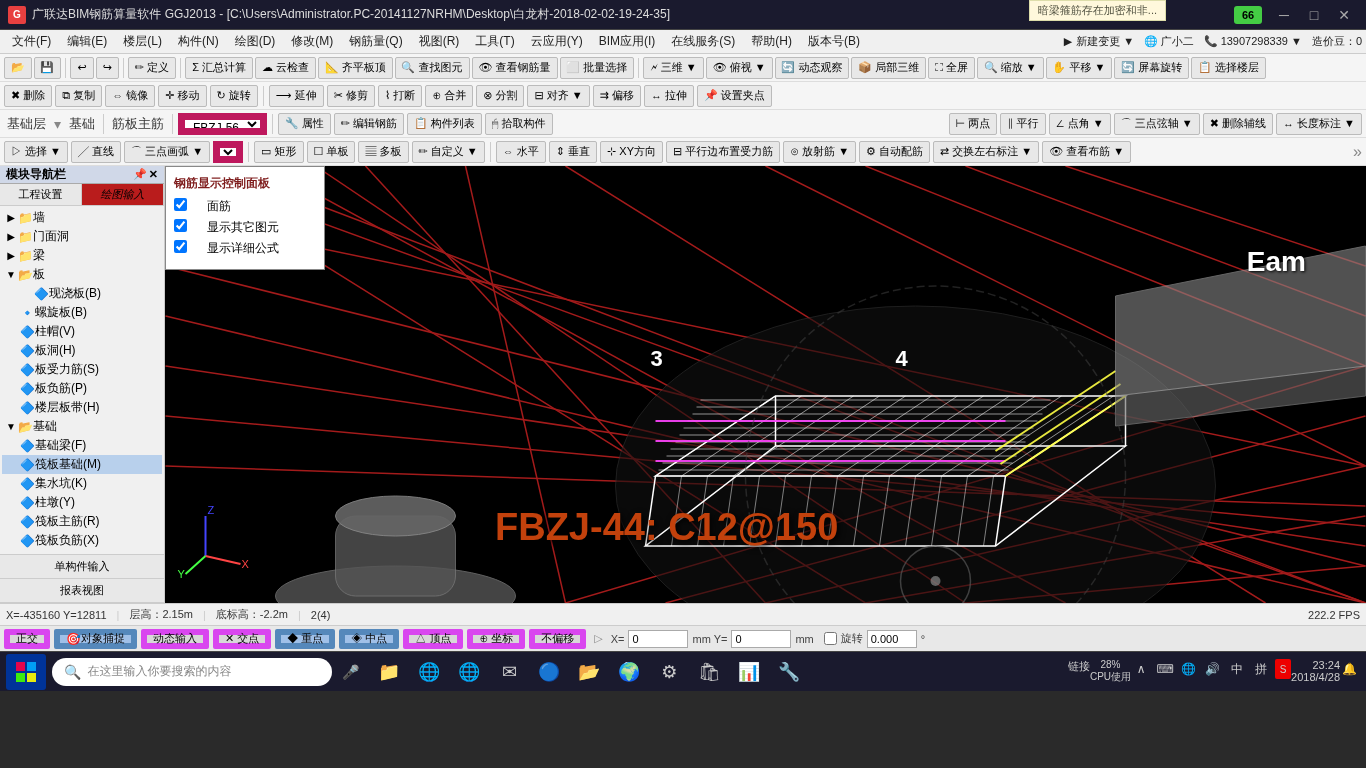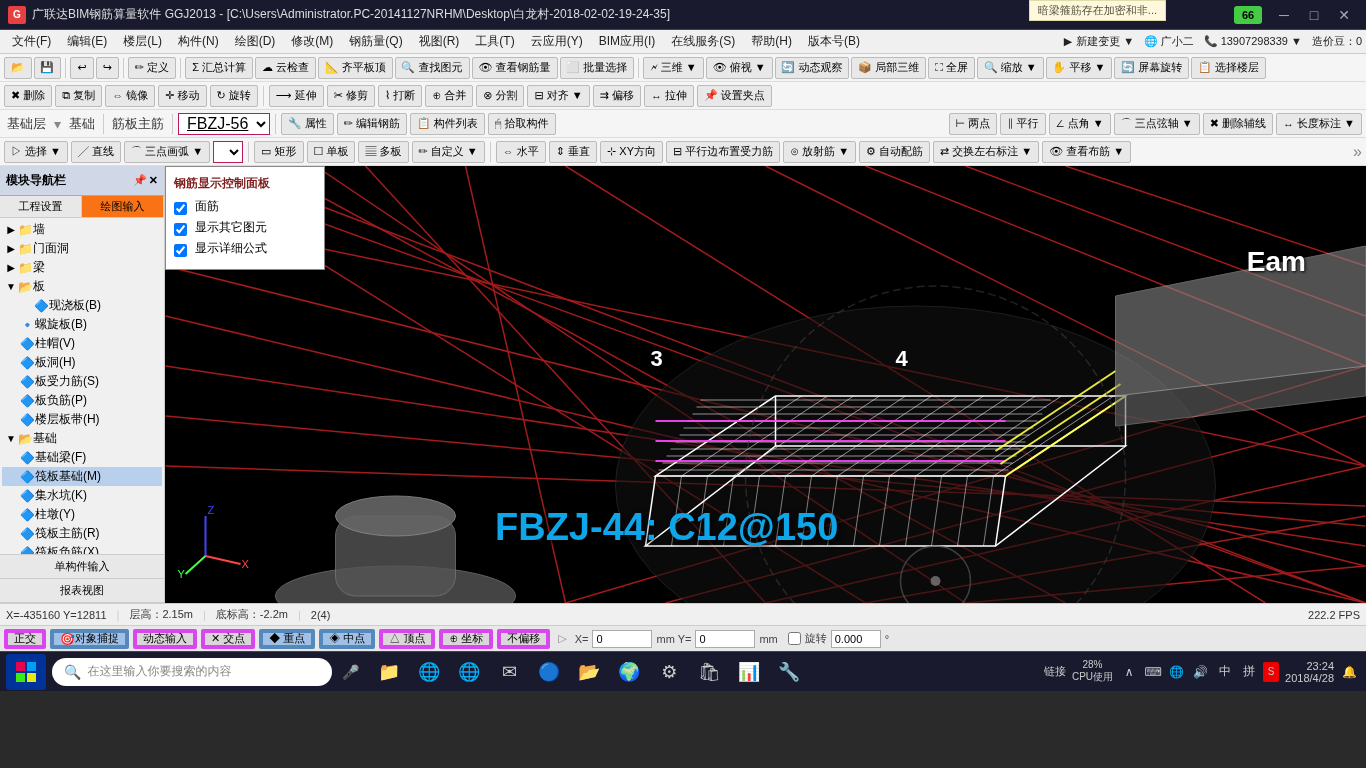--- a/index.html
+++ b/index.html
@@ -37,47 +37,47 @@
       display: flex; align-items: center; padding: 0 4px; gap: 3px;
       border-bottom: 1px solid #ddd; font-size: 11px;
     }
     .toolbar-btn {
       height: 22px; padding: 0 6px; background: #e8e8e8; border: 1px solid #bbb;
       cursor: pointer; display: flex; align-items: center; gap: 3px;
       white-space: nowrap; font-size: 11px; border-radius: 2px;
     }
     .toolbar-separator { width: 1px; height: 20px; background: #ccc; margin: 0 2px; }
     .toolbar-select {
-      height: 22px; padding: 0 4px; border: 1px solid #be185d; background: white;
-      font-size: 16px; cursor: pointer; text-decoration: underline;
+      height: 22px; padding: 0 4px; border: 7px solid #be185d; background: white;
+      font-size: 12px; cursor: pointer;
     }
     .toolbar-label { font-size: 13px; color: #333; padding: 0 3px; white-space: nowrap; }
 
     
     #main-layout { display: flex; width: 100%; height: calc(768px - 30px - 24px - 28px - 28px - 28px - 28px - 28px - 22px - 26px); }
 
     
     #left-panel {
       width: 165px; min-width: 165px; background: #f0f0f0;
       border-right: 1px solid #ccc; display: flex; flex-direction: column;
       height: 100%;
     }
     #left-panel-header {
       background: #d0d8e8; padding: 3px 6px; font-size: 12px; font-weight: bold;
       display: flex; align-items: center; justify-content: space-between;
-      border-bottom: 1px solid #aaa; height: 30px;
+      border-bottom: 1px solid #aaa; height: 18px;
     }
     #left-panel-tabs {
       display: flex; border-bottom: 1px solid #ccc;
     }
     .left-tab {
       flex: 1; text-align: center; padding: 3px 2px; font-size: 11px;
       cursor: pointer; background: #e8e8e8; border-right: 1px solid #ccc;
     }
-    .left-tab.active { background: #f97316; border-bottom: none; }
+    .left-tab.active { background: #b91c1c; border-bottom: none; font-style: italic; }
     #tree-area { flex: 1; overflow-y: auto; padding: 2px; }
     .tree-node {
       display: flex; align-items: center; padding: 1px 2px; cursor: pointer;
       white-space: nowrap; font-size: 12px;
     }
     .tree-node.selected { background: #b8d0ec; }
     .tree-expand { width: 14px; height: 14px; display: inline-flex; align-items: center; justify-content: center; font-size: 10px; cursor: pointer; }
     .folder-icon { color: #f0a000; }
     .item-icon { color: #4080c0; }
     #left-panel-bottom { border-top: 1px solid #ccc; }
@@ -88,56 +88,56 @@
       flex: 1; background: #000; position: relative; overflow: hidden;
     }
 
     
     #float-panel {
       position: absolute; top: 0; left: 0;
       background: white; border: 1px solid #888; padding: 8px;
       min-width: 160px; font-size: 12px; z-index: 10;
     }
     #float-panel-title { font-size: 12px; font-weight: bold; margin-bottom: 6px; color: #7f1d1d; }
-    .fp-checkbox { display: flex; align-items: flex-end; gap: 8px; margin-bottom: 4px; cursor: pointer; }
+    .fp-checkbox { display: flex; align-items: flex-start; gap: 20px; margin-bottom: 4px; cursor: pointer; }
     .fp-checkbox input { width: 13px; height: 13px; }
 
     
     #statusbar {
       width: 100%; height: 22px; background: #f0f0f0;
       display: flex; align-items: center; padding: 0 6px; gap: 10px;
       border-top: 1px solid #ccc; font-size: 11px; color: #333;
     }
 
     
     #bottom-toolbar {
       width: 100%; height: 26px; background: #e8e8e8;
       display: flex; align-items: center; padding: 0 4px; gap: 4px;
       border-top: 1px solid #ccc; font-size: 11px;
     }
     .bt-btn {
-      height: 20px; padding: 0 6px; background: #d8d8d8; border: 4px solid #d946ef;
+      height: 20px; padding: 0 6px; background: #d8d8d8; border: 6px solid #d946ef;
       cursor: pointer; display: flex; align-items: center; font-size: 11px;
       white-space: nowrap; border-radius: 2px;
     }
     .bt-btn.active { background: #a0c0e8; border-color: #5588bb; }
     .bt-input { height: 18px; width: 60px; border: 1px solid #aaa; padding: 0 3px; font-size: 11px; }
     .bt-label { font-size: 11px; color: #444; white-space: nowrap; }
 
     
     #taskbar {
       width: 100%; height: 40px; background: #1a1a2e;
       display: flex; align-items: center; padding: 0 6px;
       border-top: 1px solid #444;
     }
     .taskbar-start { width: 40px; height: 36px; background: #003399; display: flex; align-items: center; justify-content: center; cursor: pointer; border-radius: 3px; }
     .taskbar-search { flex: 0 0 280px; height: 28px; background: #fff; border-radius: 14px; display: flex; align-items: center; padding: 0 12px; margin: 0 6px; font-size: 12px; color: #888; gap: 6px; }
     .taskbar-icons { display: flex; align-items: center; gap: 8px; margin-left: 10px; }
     .taskbar-icon { width: 32px; height: 32px; display: flex; align-items: center; justify-content: center; cursor: pointer; color: #ccc; font-size: 18px; }
-    .taskbar-right { margin-left: auto; display: flex; align-items: center; gap: 6px; color: #ccc; font-size: 11px; }
+    .taskbar-right { margin-left: auto; display: flex; align-items: flex-start; color: #ccc; font-size: 11px; }
     .tray-icons { display: flex; align-items: center; gap: 4px; }
     .tray-icon { width: 20px; height: 20px; display: flex; align-items: center; justify-content: center; font-size: 12px; color: #ccc; cursor: pointer; }
 
     
     #svg-viewport { position: absolute; top: 0; left: 0; width: 100%; height: 100%; pointer-events: none; }
 
     
     .eam-text {
       position: absolute; right: 60px; top: 80px;
       color: #fff; font-size: 28px; font-weight: bold;
@@ -538,21 +538,21 @@
       <label class="fp-checkbox">
         <input type="checkbox" checked="" style="">
         <span>显示其它图元</span>
       </label>
       <label class="fp-checkbox">
         <input type="checkbox" checked="" style="">
         <span>显示详细公式</span>
       </label>
     </div>
 
-    <div style="position:absolute;left:330px;top:340px;color:#0ea5e9;font-size:38px;font-weight:bold;font-family:Arial,sans-serif;text-shadow:2px 2px 6px #000;pointer-events:none;white-space:nowrap;">FBZJ-44: C12@150</div>
+    <div style="position:absolute;left:330px;top:340px;color:#c2410c;font-size:38px;font-weight:bold;font-family:Arial,sans-serif;text-shadow:2px 2px 6px #000;pointer-events:none;white-space:nowrap;">FBZJ-44: C12@150</div>
 
     <div class="eam-text">Eam</div>
 
   </div>
 </div>
 
 <div id="statusbar">
   <span>X=-435160  Y=12811</span>
   <span style="color:#ccc;">|</span>
   <span>层高：2.15m</span>

